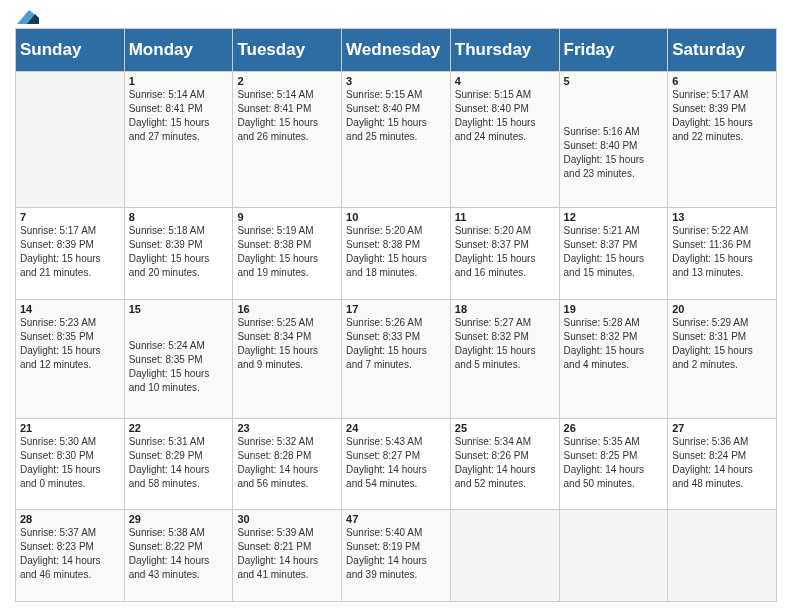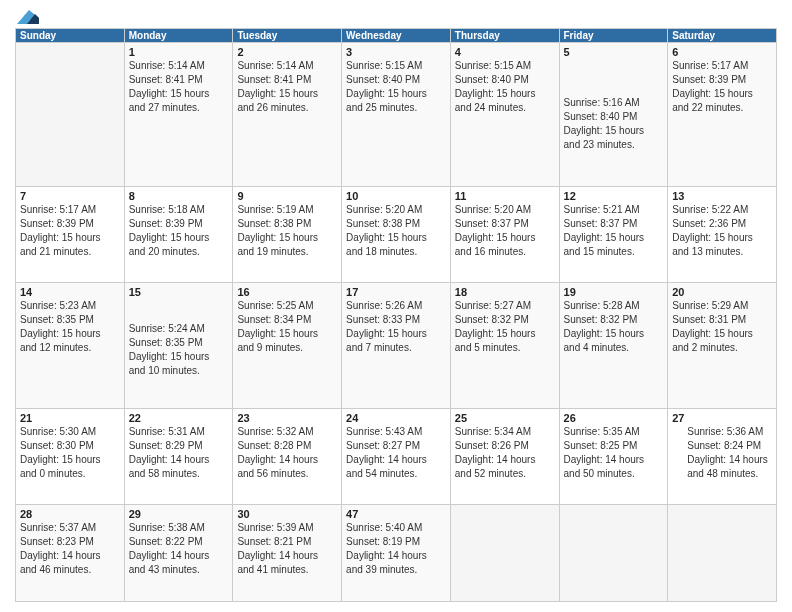--- a/index.html
+++ b/index.html
@@ -43,23 +43,23 @@
       margin-top: 2px;
     }
     .calendar {
       width: 100%;
       border-collapse: collapse;
       flex: 1;
     }
     .calendar th {
       background-color: #2e6da4;
       color: #fff;
-      font-size: 10px;
+      font-size: 17px;
       font-weight: bold;
-      padding: 1px 4px;
+      padding: 11px 4px;
       text-align: left;
       border: 1px solid #ccc;
     }
     .calendar td {
       vertical-align: top;
       border: 1px solid #ccc;
       padding: 3px 4px;
       font-size: 9.5px;
       color: #222;
       width: 14.28%;
@@ -205,21 +205,21 @@
           <td>
             <span class="day-num">12</span>
             <div class="day-info" style="white-space: pre-line;">Sunrise: 5:21 AM
 Sunset: 8:37 PM
 Daylight: 15 hours
 and 15 minutes.</div>
           </td>
           <td>
             <span class="day-num">13</span>
             <div class="day-info" style="white-space: pre-line;">Sunrise: 5:22 AM
-Sunset: 2:36 PM
+Sunset: 11:36 PM
 Daylight: 15 hours
 and 13 minutes.</div>
           </td>
         </tr>
         <tr>
           <td>
             <span class="day-num">14</span>
             <div class="day-info" style="white-space: pre-line;">Sunrise: 5:23 AM
 Sunset: 8:35 PM
 Daylight: 15 hours
@@ -306,21 +306,21 @@
           </td>
           <td>
             <span class="day-num">26</span>
             <div class="day-info" style="white-space: pre-line;">Sunrise: 5:35 AM
 Sunset: 8:25 PM
 Daylight: 14 hours
 and 50 minutes.</div>
           </td>
           <td>
             <span class="day-num">27</span>
-            <div class="day-info" style="white-space: pre-line; margin-left: 15px;">Sunrise: 5:36 AM
+            <div class="day-info" style="white-space: pre-line;">Sunrise: 5:36 AM
 Sunset: 8:24 PM
 Daylight: 14 hours
 and 48 minutes.</div>
           </td>
         </tr>
         <tr>
           <td>
             <span class="day-num">28</span>
             <div class="day-info" style="white-space: pre-line;">Sunrise: 5:37 AM
 Sunset: 8:23 PM

